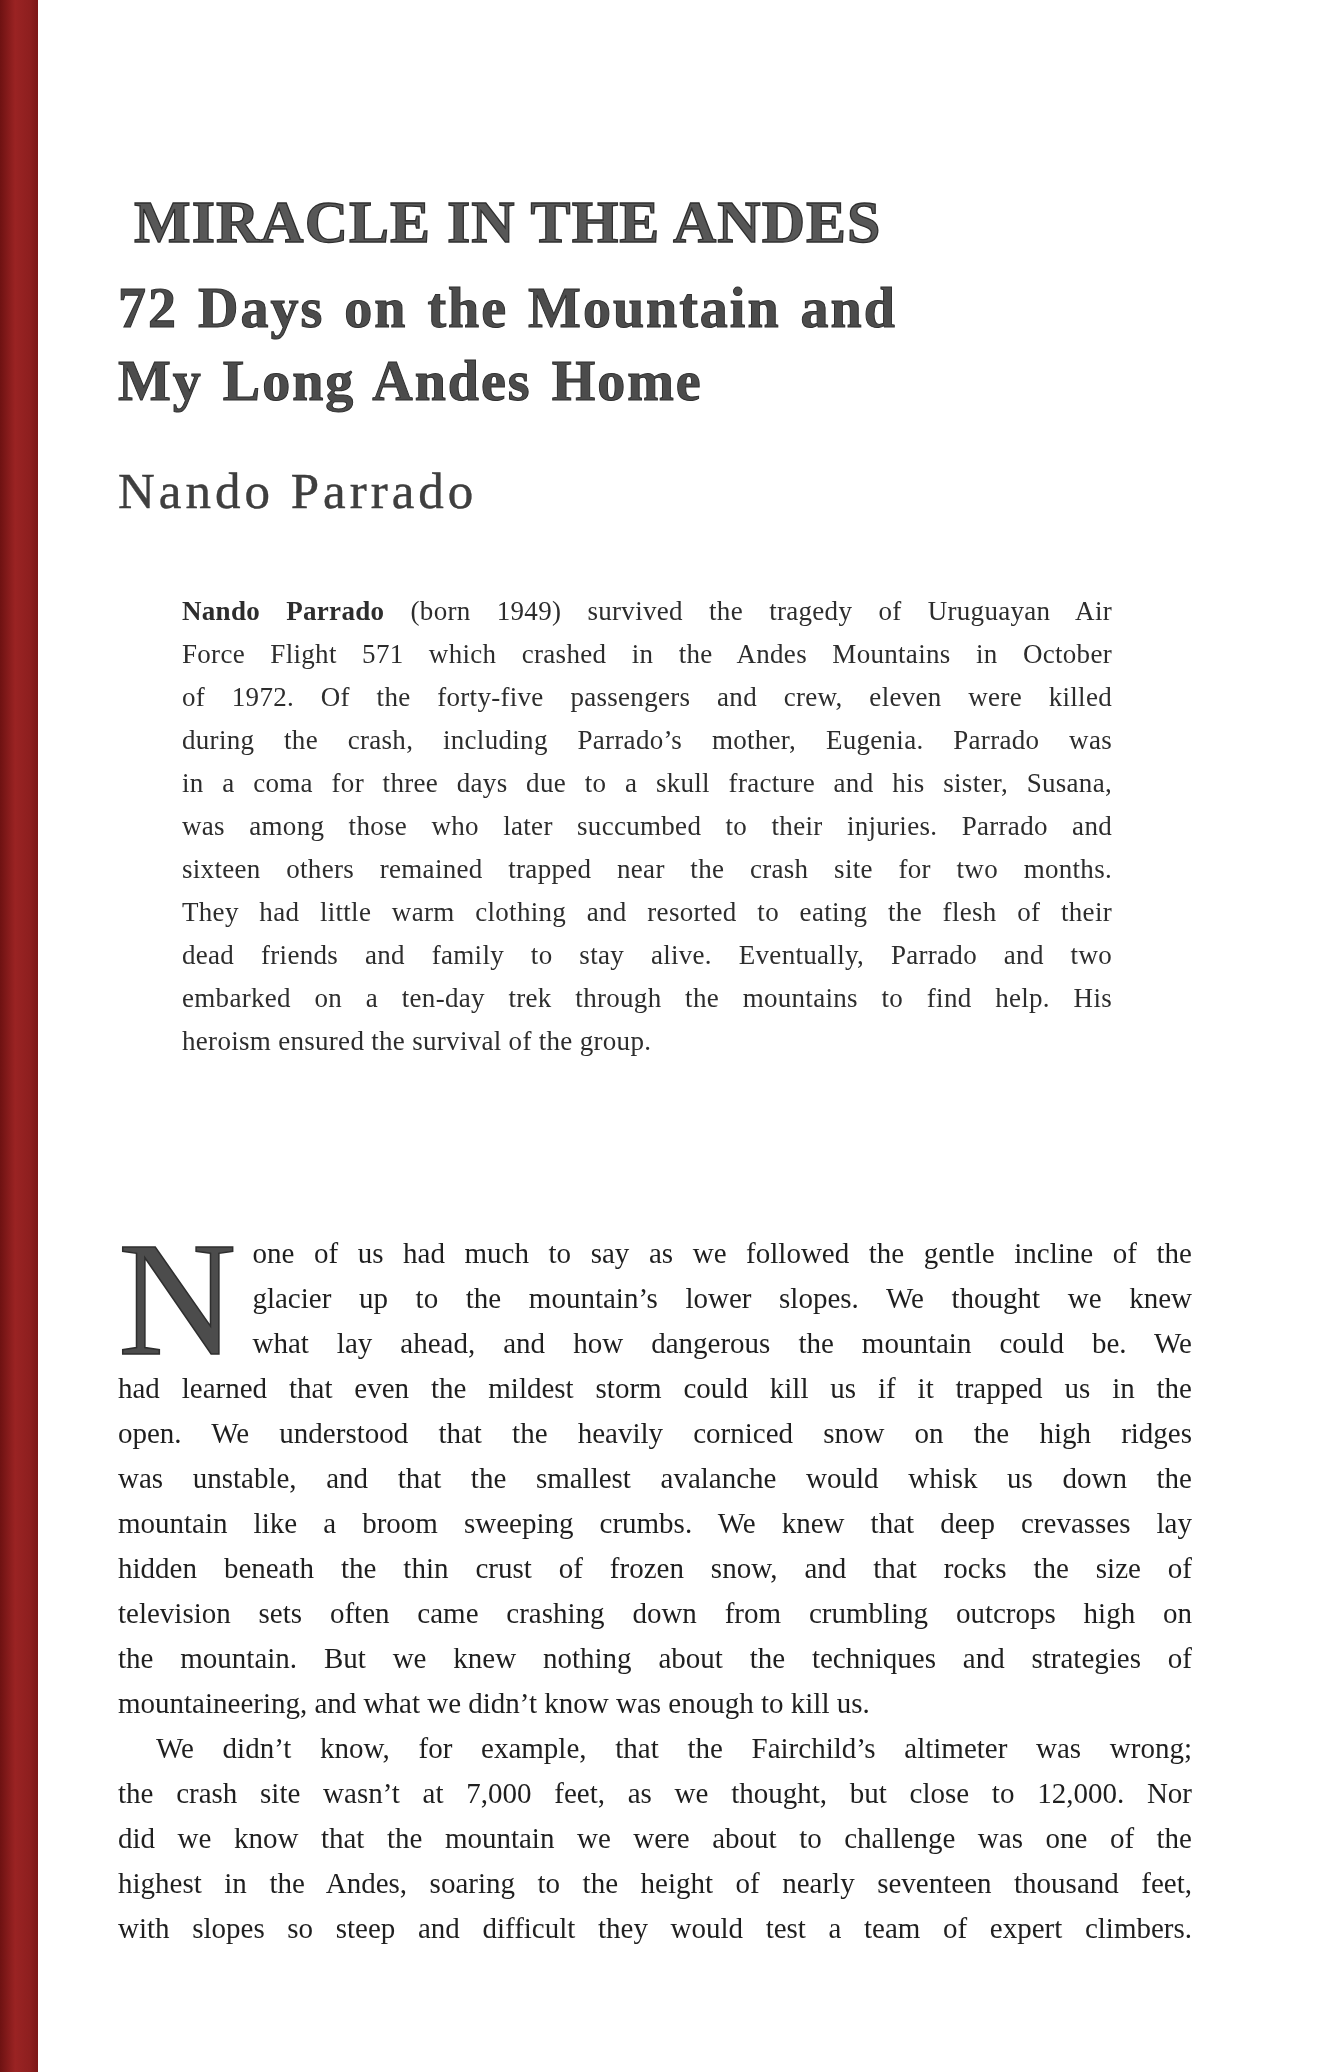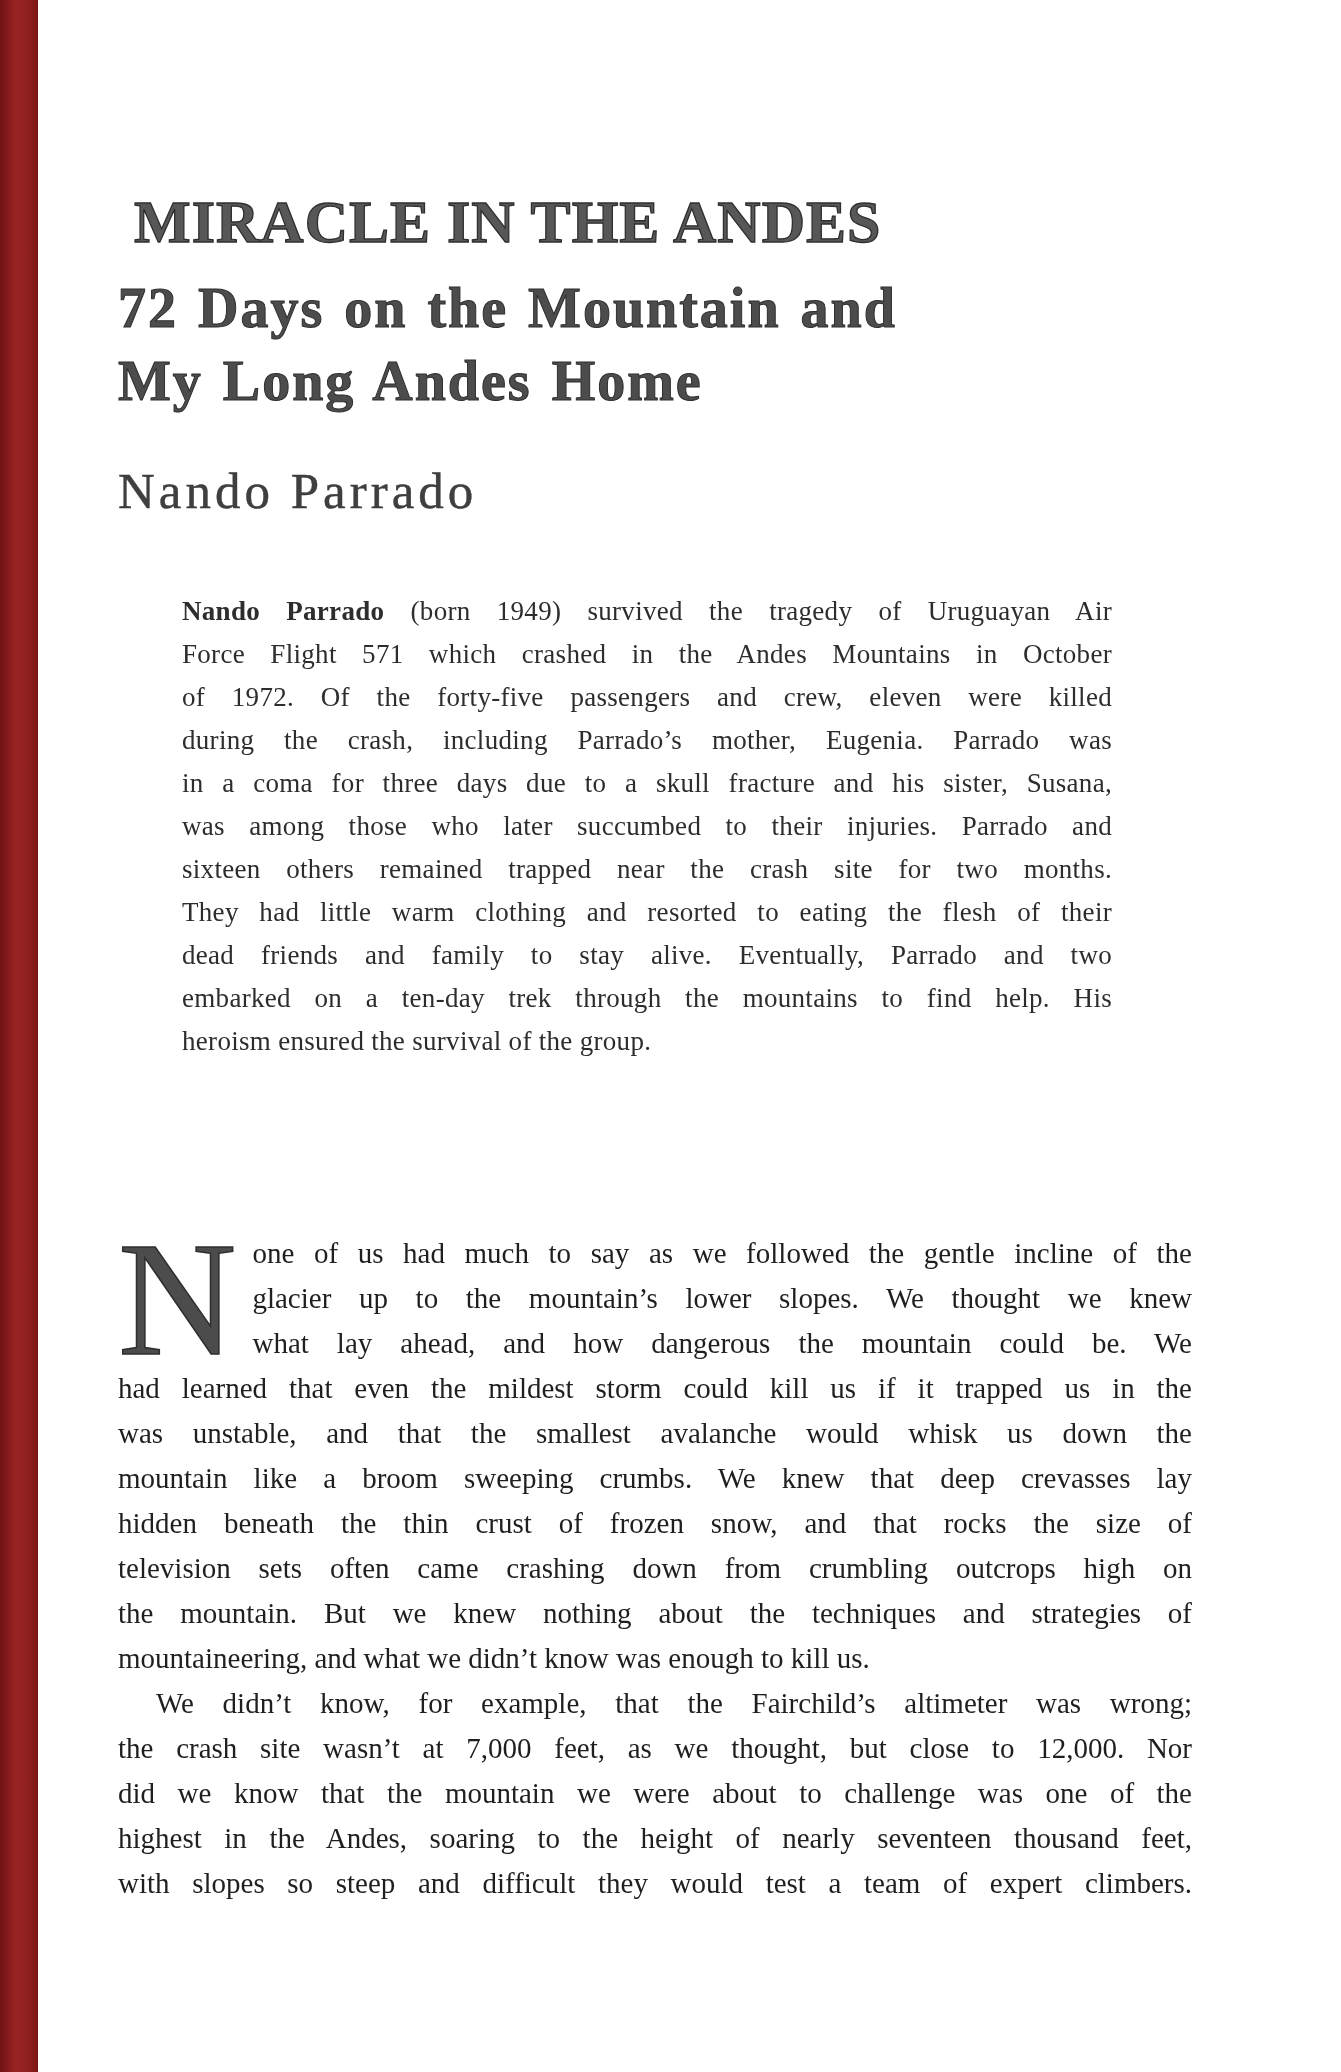--- a/index.html
+++ b/index.html
@@ -87,20 +87,21 @@
       <div class="bio-line jline">embarked on a ten-day trek through the mountains to find help. His</div>
       <div class="bio-line jline last">heroism ensured the survival of the group.</div>
     </section>
 
     <section class="body-text">
       <div class="drop-cap">N</div>
       <div class="body-line jline">one of us had much to say as we followed the gentle incline of the</div>
       <div class="body-line jline">glacier up to the mountain’s lower slopes. We thought we knew</div>
       <div class="body-line jline">what lay ahead, and how dangerous the mountain could be. We</div>
       <div class="body-line jline">had learned that even the mildest storm could kill us if it trapped us in the</div>
+      <div class="body-line jline">open. We understood that the heavily corniced snow on the high ridges</div>
       <div class="body-line jline">was unstable, and that the smallest avalanche would whisk us down the</div>
       <div class="body-line jline">mountain like a broom sweeping crumbs. We knew that deep crevasses lay</div>
       <div class="body-line jline">hidden beneath the thin crust of frozen snow, and that rocks the size of</div>
       <div class="body-line jline">television sets often came crashing down from crumbling outcrops high on</div>
       <div class="body-line jline">the mountain. But we knew nothing about the techniques and strategies of</div>
       <div class="body-line jline last">mountaineering, and what we didn’t know was enough to kill us.</div>
       <div class="body-line jline indent">We didn’t know, for example, that the Fairchild’s altimeter was wrong;</div>
       <div class="body-line jline">the crash site wasn’t at 7,000 feet, as we thought, but close to 12,000. Nor</div>
       <div class="body-line jline">did we know that the mountain we were about to challenge was one of the</div>
       <div class="body-line jline">highest in the Andes, soaring to the height of nearly seventeen thousand feet,</div>

